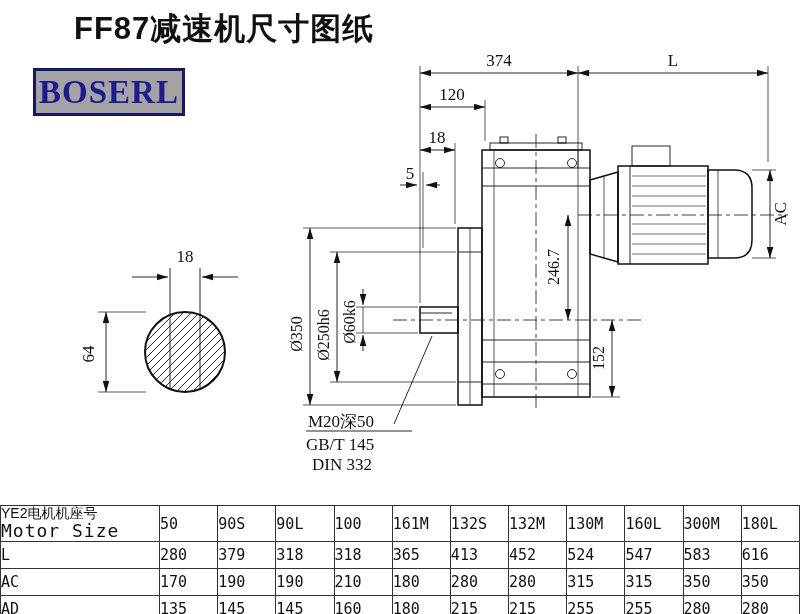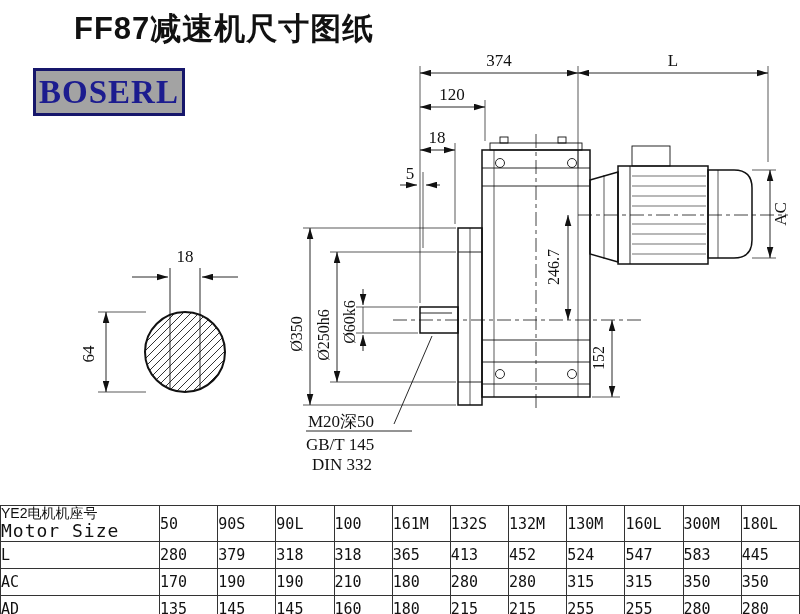--- a/index.html
+++ b/index.html
@@ -208,21 +208,21 @@
           <td>280</td>
           <td>379</td>
           <td>318</td>
           <td>318</td>
           <td>365</td>
           <td>413</td>
           <td>452</td>
           <td>524</td>
           <td>547</td>
           <td>583</td>
-          <td>445</td>
+          <td>616</td>
         </tr>
         <tr>
           <th>AC</th>
           <td>170</td>
           <td>190</td>
           <td>190</td>
           <td>210</td>
           <td>180</td>
           <td>280</td>
           <td>280</td>

